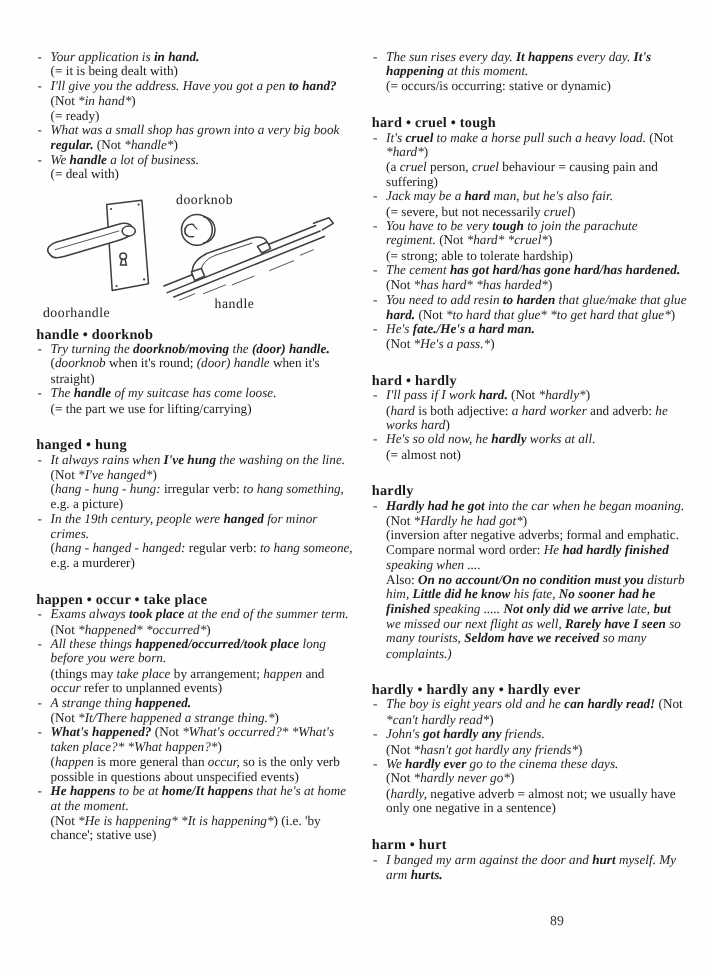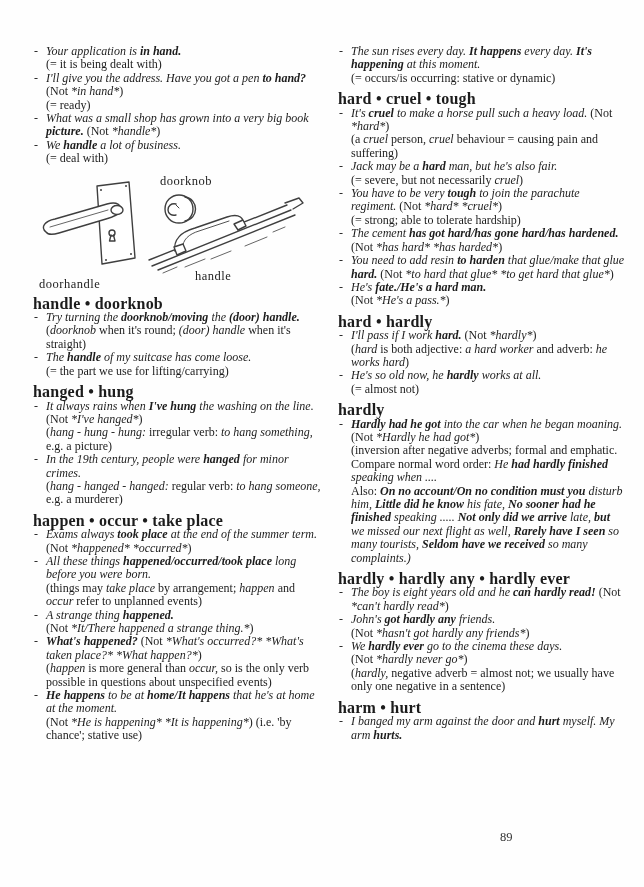--- a/index.html
+++ b/index.html
@@ -4,21 +4,21 @@
 <style>
   * { margin:0; padding:0; box-sizing:border-box; }
   html,body { width:644px; height:887px; background:#ffffff; overflow:hidden; }
   .page {
     position:relative; width:644px; height:887px; background:#fefefe;
     font-family:"Liberation Serif","DejaVu Serif",serif;
     font-size:12px; line-height:13.4px; color:#1c1c1c;
   }
   .columns { position:absolute; top:45px; left:33px; display:flex; gap:17px; }
   .col { width:288px; }
-  .heading { font-size:16px; font-weight:bold; margin:7px 0 1px 0; letter-spacing:0.2px; }
+  .heading { font-size:13px; font-weight:bold; margin:19px 0 1px 0; letter-spacing:0.2px; }
   .entry:first-child .heading { margin-top:7px; }
   .item { position:relative; padding-left:13px; }
   .dash { position:absolute; left:1px; top:0; font-style:normal; }
   .seg { white-space:pre-wrap; }
   .s-r { font-style:normal; font-weight:normal; }
   .s-i { font-style:italic; }
   .s-bi { font-style:italic; font-weight:bold; }
   .figure { position:relative; width:288px; height:118px; margin:6px 0 4px 0; }
   .figure svg { position:absolute; left:0; top:0; }
   .fig-label { position:absolute; font-size:12.5px; color:#222; letter-spacing:0.5px; }
@@ -30,21 +30,21 @@
 <div class="page">
   <div class="columns">
 
     <div class="col">
       <div>
           <section class="entry">
             <div class="item"><span class="dash">-</span><span class="seg s-i">Your application is </span><span class="seg s-bi">in hand.</span><br><span class="seg s-r">(= it is being dealt with)</span></div>
             <div class="item"><span class="dash">-</span><span class="seg s-i">I'll give you the address. Have you got a pen </span><span class="seg s-bi">to hand?</span><span class="seg s-r"> (Not </span><span class="seg s-i">*in hand*</span><span class="seg s-r">)</span><br><span class="seg s-r">(= ready)</span></div>
           </section>
           <section class="entry">
-            <div class="item"><span class="dash">-</span><span class="seg s-i">What was a small shop has grown into a very big book </span><span class="seg s-bi">picture.</span><span class="seg s-r"> (Not </span><span class="seg s-i">*handle*</span><span class="seg s-r">)</span></div>
+            <div class="item"><span class="dash">-</span><span class="seg s-i">What was a small shop has grown into a very big book </span><span class="seg s-bi">regular.</span><span class="seg s-r"> (Not </span><span class="seg s-i">*handle*</span><span class="seg s-r">)</span></div>
             <div class="item"><span class="dash">-</span><span class="seg s-i">We </span><span class="seg s-bi">handle</span><span class="seg s-i"> a lot of business.</span><br><span class="seg s-r">(= deal with)</span></div>
           </section>
         </div>
 
       <div class="figure">
         <svg width="288" height="118" viewBox="0 0 288 118" fill="none" stroke="#3f3f3f" stroke-width="1.4" stroke-linecap="round" stroke-linejoin="round">
 
           <g>
             <path d="M64,14 L96,10 L102,86 L69,92 Z" fill="#ffffff"></path>
             <circle cx="68" cy="18" r="1" fill="#3f3f3f" stroke="none"></circle>

